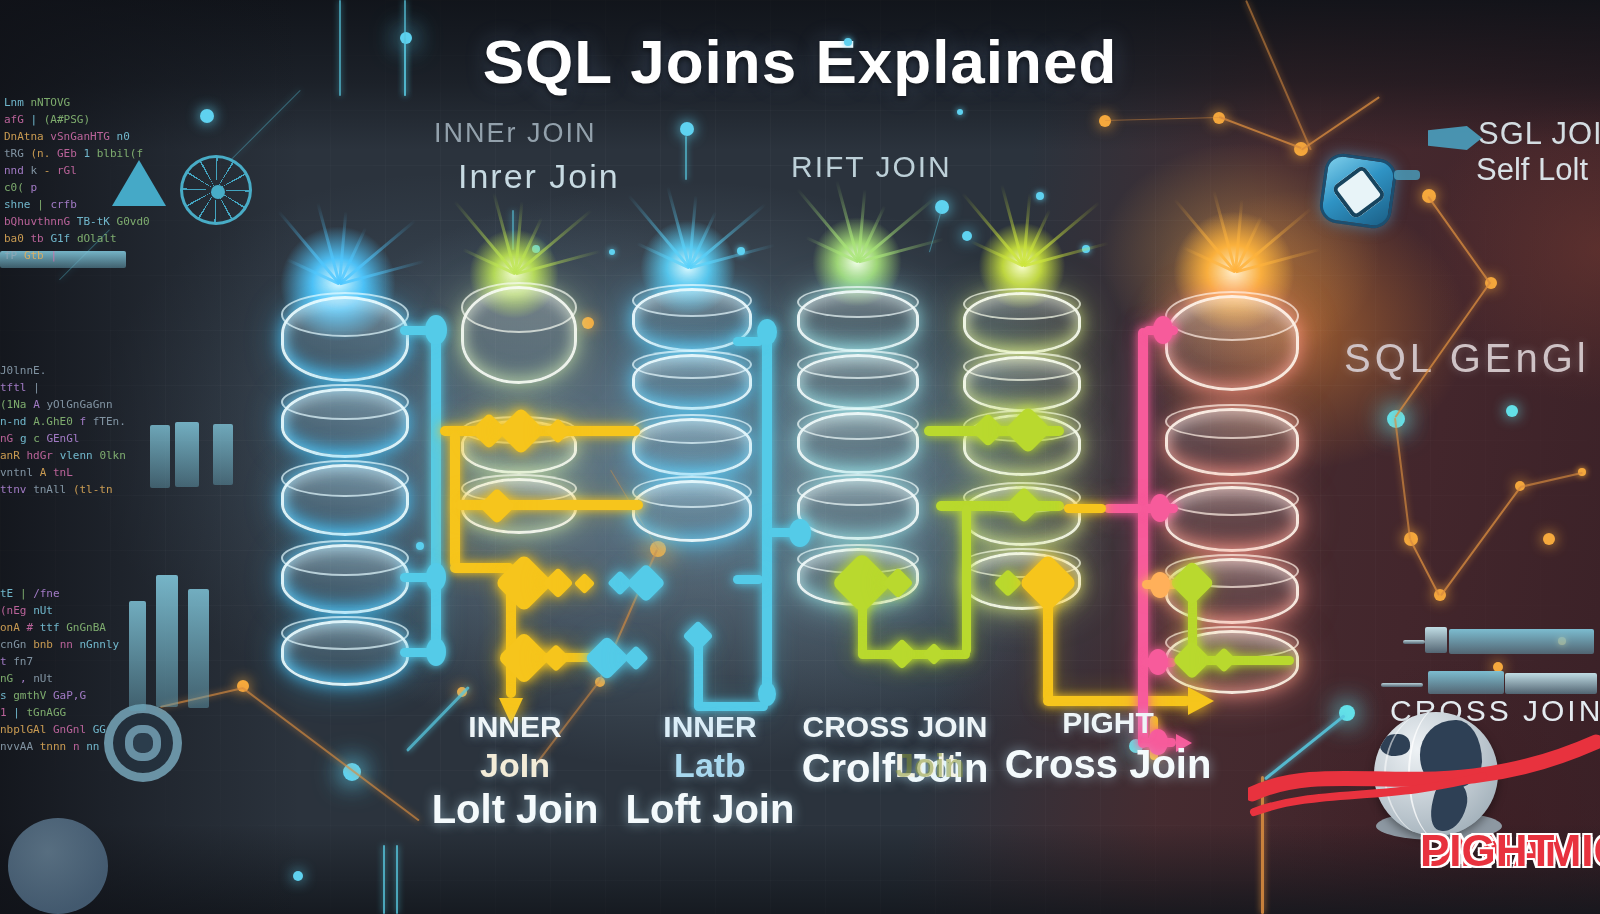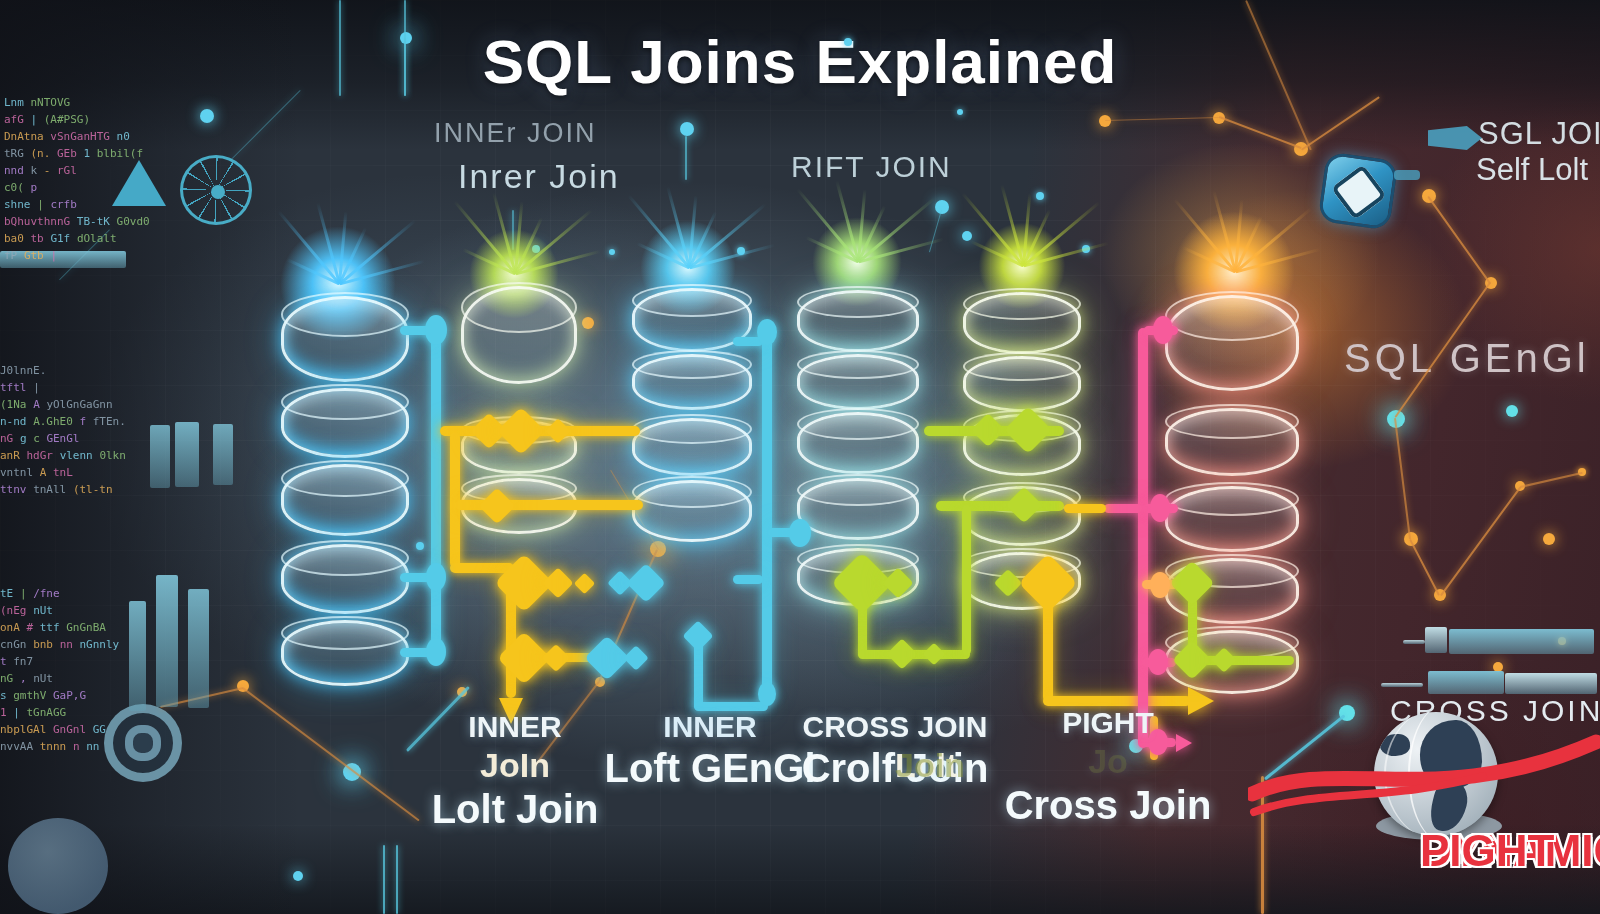--- a/index.html
+++ b/index.html
@@ -384,33 +384,33 @@
   <span class="lbl lbl-sql-mid">SQL GEnGl</span>
   <span class="lbl lbl-cross-right">CROSS JOIN</span>
 
   <div class="bgroup" style="left:405px;top:710px;">
     <span class="l1">INNER</span>
     <span class="l2" style="color:#f3ecd8;">JoIn</span>
     <span class="l3">Lolt Join</span>
   </div>
   <div class="bgroup" style="left:600px;top:710px;">
     <span class="l1" style="color:#dceef8;">INNER</span>
-    <span class="l3">Loft GEnGl</span>
+    <span class="l2" style="color:#a9d9ef;">Latb</span>
+    <span class="l3">Loft Join</span>
   </div>
   <div class="bgroup" style="left:785px;top:710px;">
     <span class="l1">CROSS JOIN</span>
     <span class="l2">
         <span style="color:#f6f2e2;">Lolt</span> 
         <span style="color:#8a9a40;opacity:.55;">Join</span>
       </span>
     <span class="l3">Crolf Join</span>
   </div>
   <div class="bgroup" style="left:998px;top:706px;">
     <span class="l1">PIGHT</span>
-    <span class="l2" style="color:#7a8a50;opacity:.35;">Jo</span>
     <span class="l3">Cross Join</span>
   </div>
 
   <div class="tri"></div>
   <div class="wheel">
       <div class="hub"></div>
     </div>
   <div class="gem">
       <div class="facet"></div>
     </div>

